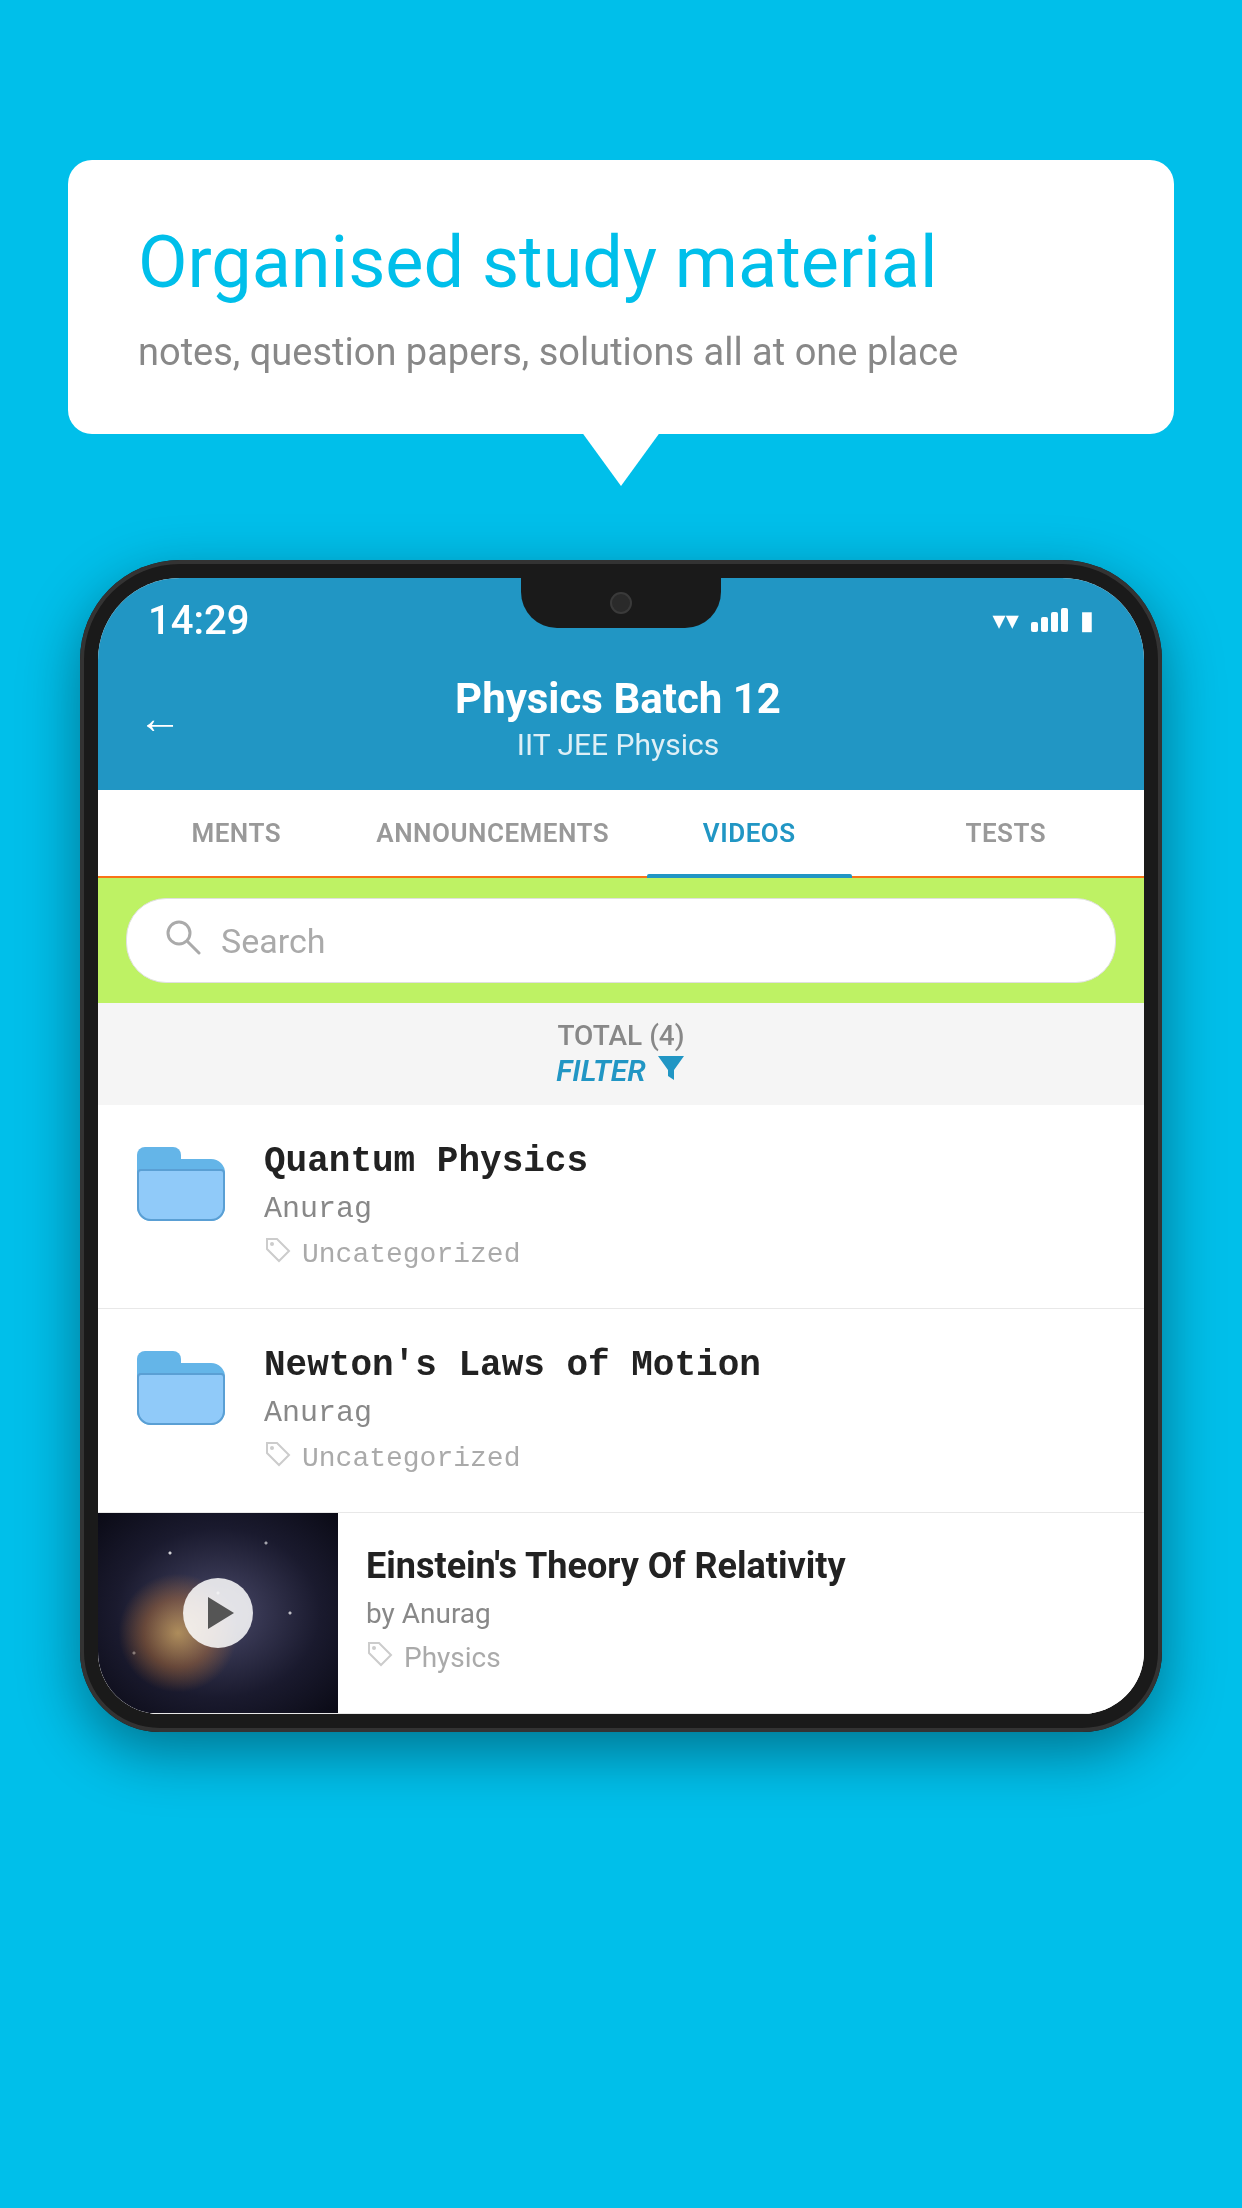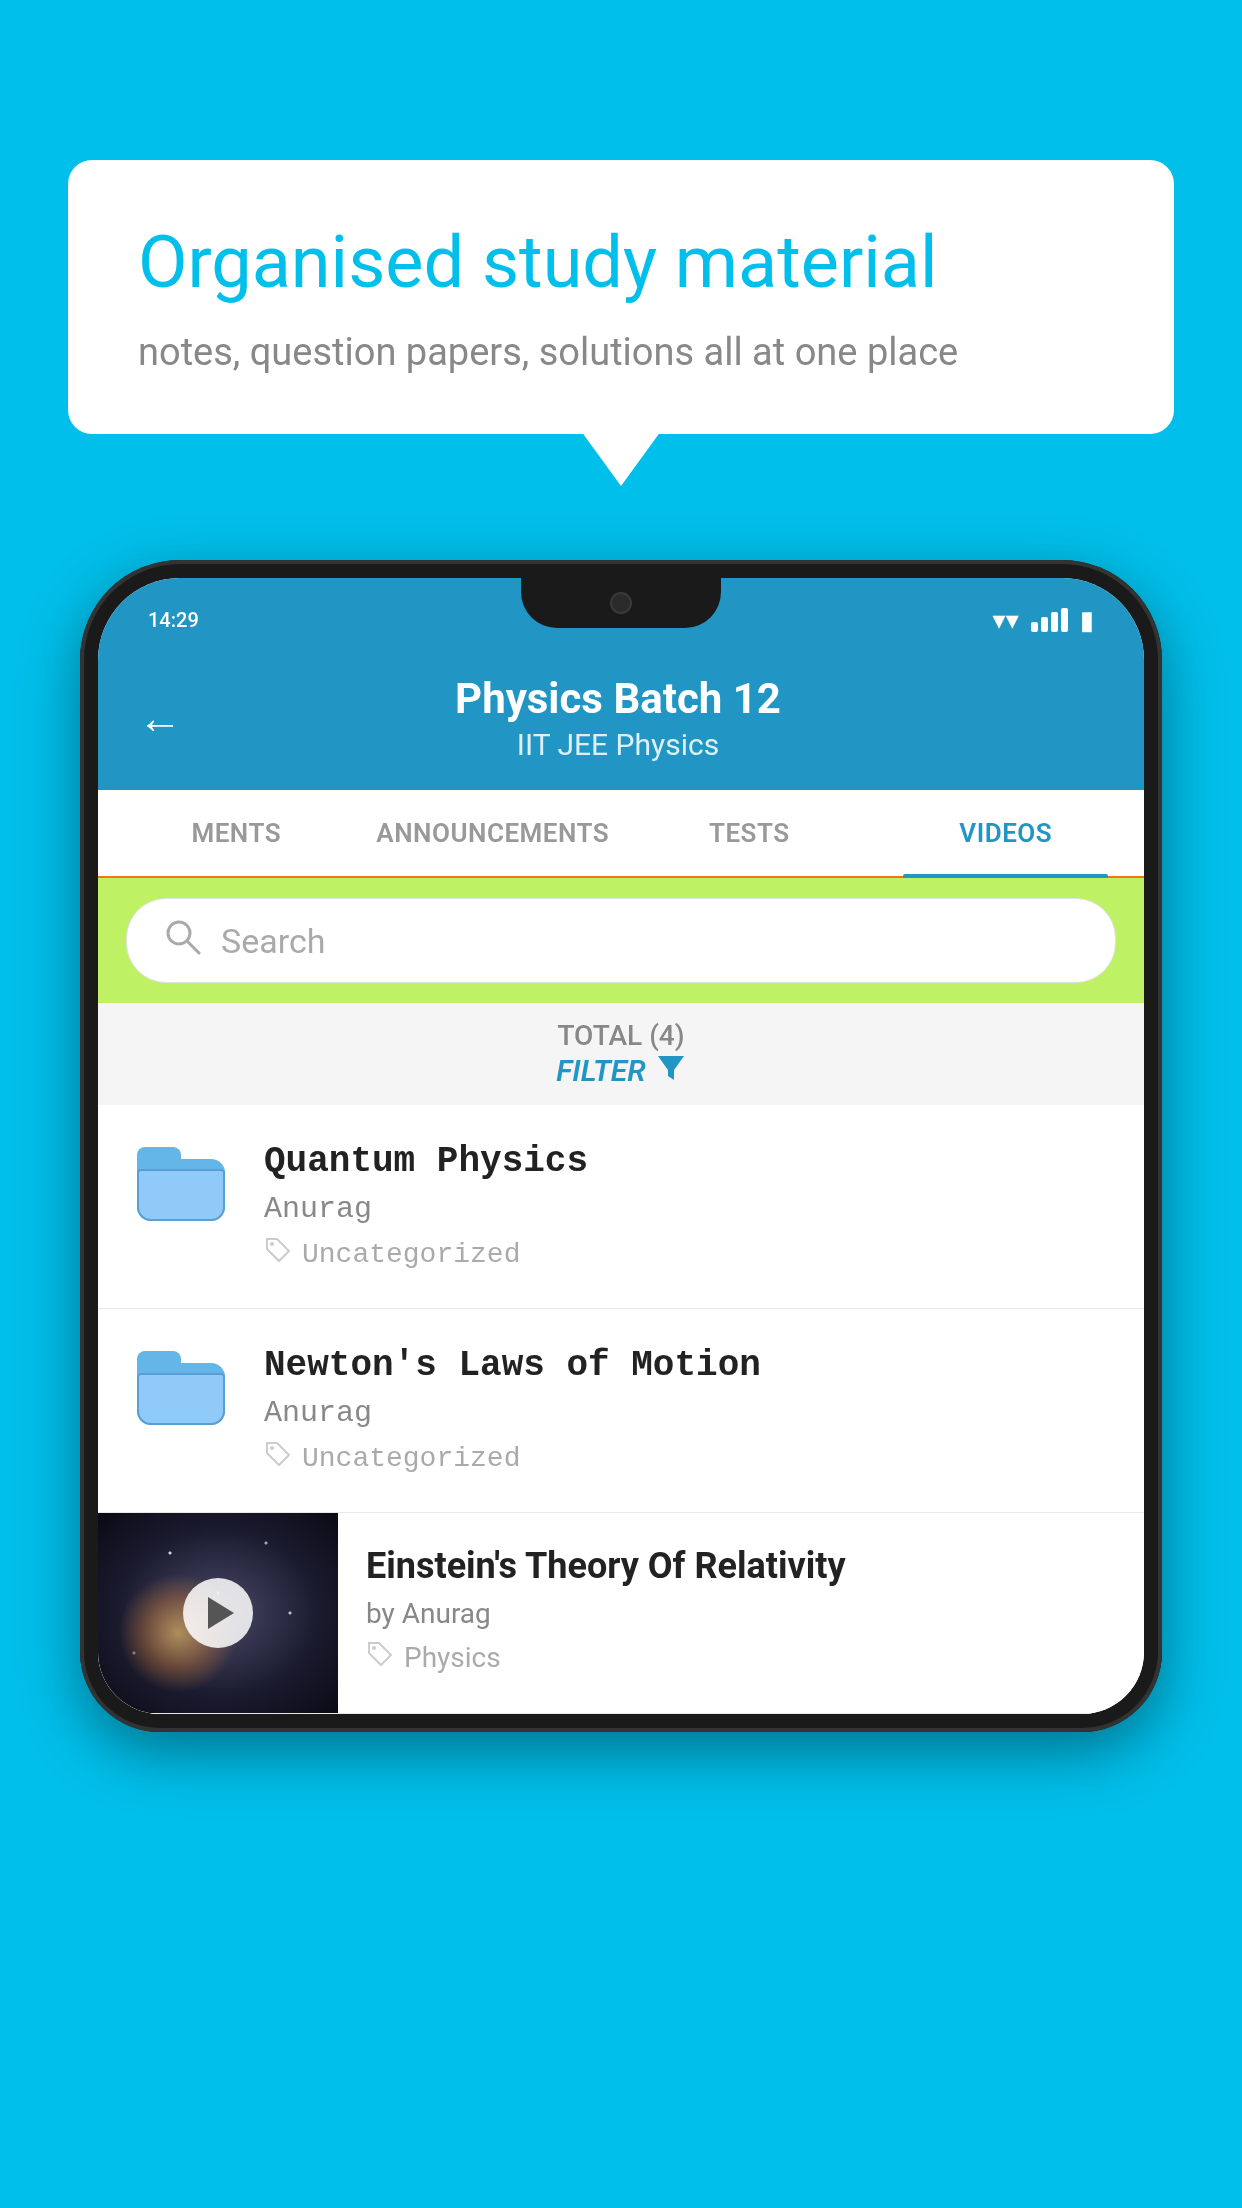--- a/index.html
+++ b/index.html
@@ -110,21 +110,21 @@
       height: 72px;
       display: flex;
       align-items: center;
       justify-content: space-between;
       padding: 0 50px;
       padding-top: 12px;
     }
 
     .status-time {
       color: white;
-      font-size: 20px;
+      font-size: 40px;
       font-weight: 500;
     }
 
     .status-icons {
       display: flex;
       align-items: center;
       gap: 12px;
     }
 
     .signal-bars {
@@ -482,22 +482,22 @@
         <div class="header-title-block">
           <div class="header-title">Physics Batch 12</div>
           <div class="header-subtitle">IIT JEE   Physics</div>
         </div>
         <div style="width:50px;"></div>
       </div>
 
       <div class="tabs-bar">
         <div class="tab-item">MENTS</div>
         <div class="tab-item">ANNOUNCEMENTS</div>
+        <div class="tab-item active">VIDEOS</div>
         <div class="tab-item">TESTS</div>
-        <div class="tab-item active">VIDEOS</div>
       </div>
 
       <div class="search-container">
         <div class="search-bar">
           <span class="search-icon-svg">
             <svg width="38" height="38" viewBox="0 0 38 38" fill="none">
               <circle cx="16" cy="16" r="11" stroke="#aaa" stroke-width="3"></circle>
               <line x1="25" y1="25" x2="36" y2="36" stroke="#aaa" stroke-width="3" stroke-linecap="round"></line>
             </svg>
           </span>

